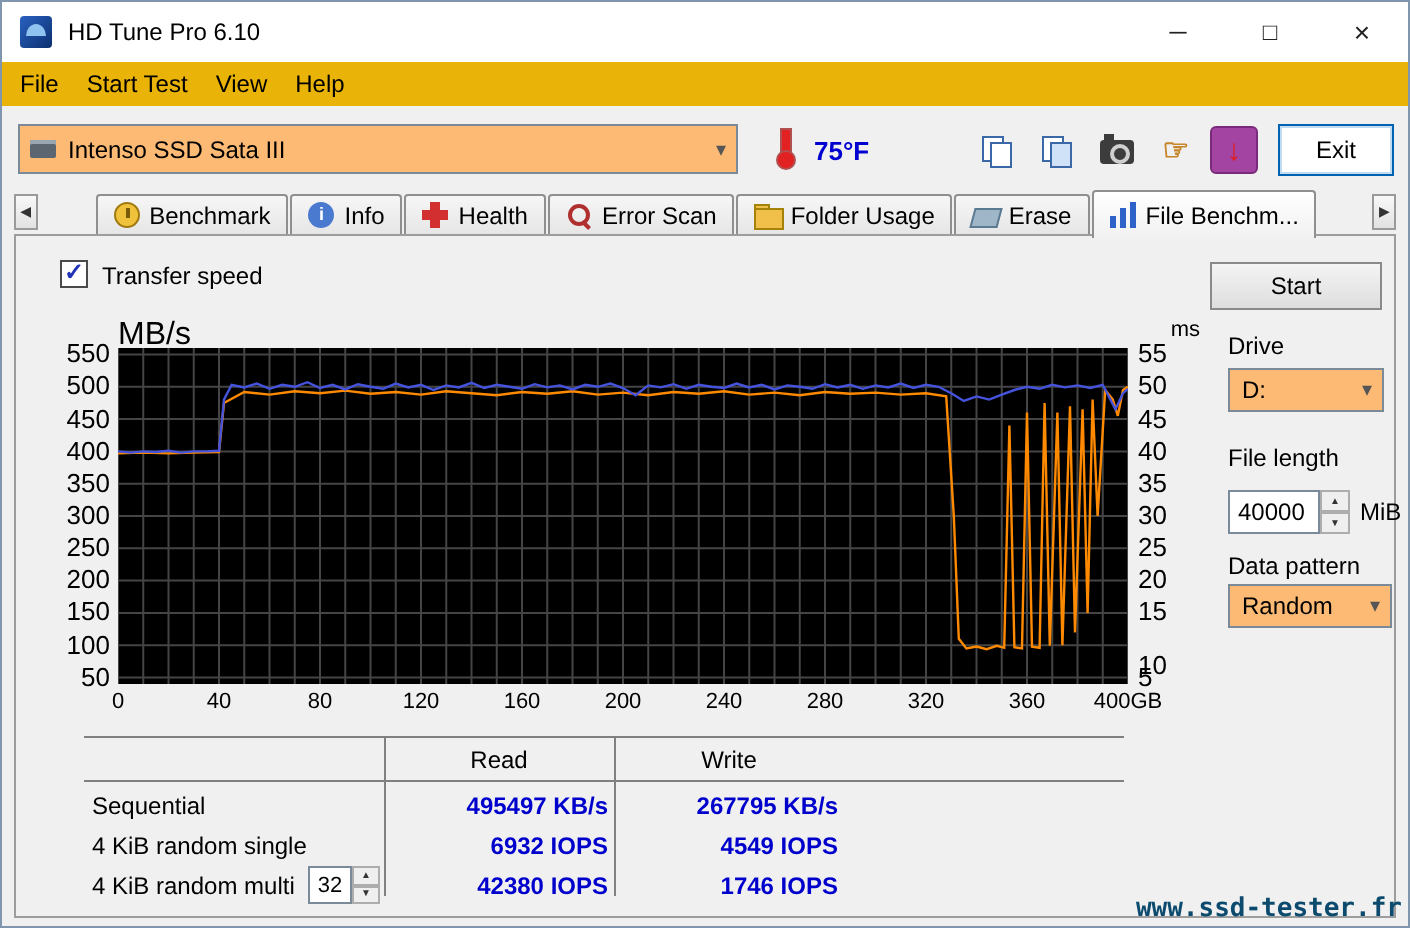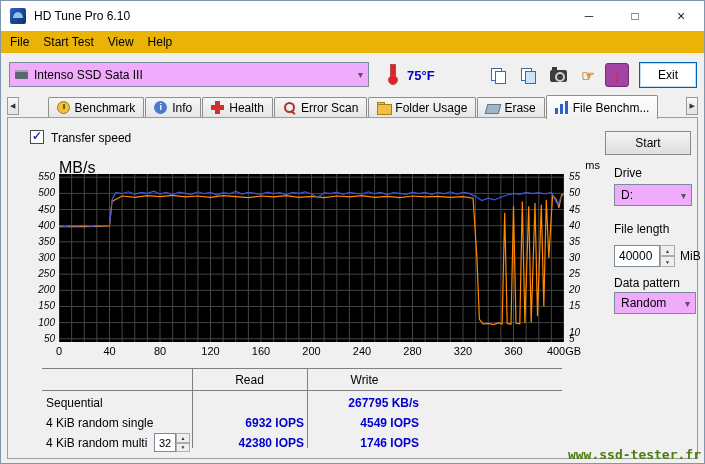--- a/index.html
+++ b/index.html
@@ -15,21 +15,21 @@
   .caption { position:absolute; right:0; top:0; height:30px; display:flex; }
   .cap-btn { width:46px; height:29px; display:flex; align-items:center; justify-content:center; font-size:12px; color:#222; cursor:default; }
   .cap-btn.close { font-size:14px; }
 
   
   .menubar { position:absolute; top:30px; left:0; right:0; height:22px; background:#eab308; display:flex; align-items:center; padding-left:2px; }
   .menu-item { padding:3px 7px; }
 
   
   .toolbar { position:absolute; top:52px; left:0; right:0; height:42px; background:#f0f0f0; }
-  .combo { background:#f0abfc; border:1px solid #7a8a99; display:flex; align-items:center; position:absolute; }
+  .combo { background:#fdba74; border:1px solid #7a8a99; display:flex; align-items:center; position:absolute; }
   .combo .caret { margin-left:auto; padding:0 5px; color:#555; font-size:10px; }
   .drive-combo { left:8px; top:9px; width:360px; height:25px; padding-left:5px; }
   .drive-ico { width:13px; height:9px; background:#5c6670; border-radius:1px; margin-right:6px; box-shadow:inset 0 2px 0 #9aa6b2; }
   .thermo { position:absolute; left:384px; top:11px; width:14px; height:21px; }
   .thermo::before { content:""; position:absolute; left:5px; top:0; width:4px; height:14px; background:#e22222; border:1px solid #b05050; }
   .thermo::after { content:""; position:absolute; left:3px; bottom:0; width:8px; height:8px; border-radius:50%; background:#e22222; border:1px solid #b05050; }
   .temp { position:absolute; left:406px; top:15px; color:#0000d0; font-weight:bold; font-size:13px; }
   .tool-btns { position:absolute; left:484px; top:9px; height:26px; display:flex; gap:4px; align-items:center; }
   .tbtn { width:26px; height:25px; display:flex; align-items:center; justify-content:center; background:transparent; border:0; cursor:default; }
   .icon-copy { position:relative; width:14px; height:15px; }
@@ -71,21 +71,21 @@
   .cbx-label { position:absolute; left:43px; top:13px; }
   .start-btn { position:absolute; right:6px; top:13px; width:86px; height:24px; background:linear-gradient(#f4f4f4,#dedede); border:1px solid #8a8a8a; font-family:inherit; font-size:12px; cursor:default; }
 
   
   .axis-unit-left { position:absolute; left:51px; top:41px; font-size:16px; }
   .axis-unit-right { position:absolute; left:556px; top:41px; width:36px; text-align:right; font-size:11px; }
   .plot { position:absolute; left:51px; top:56px; width:505px; height:168px; }
   .plot svg { width:100%; height:100%; display:block; }
   .yticks-left  { position:absolute; left:16px; top:56px; width:31px; height:168px; }
   .yticks-right { position:absolute; left:561px; top:56px; width:30px; height:168px; }
-  .ytick { position:absolute; right:0; font-size:10px; height:12px; line-height:12px;font-style:italic; }
+  .ytick { position:absolute; right:0; font-size:13px; height:12px; line-height:12px; }
   .ytick.r { right:auto; left:0; }
   .xticks { position:absolute; left:51px; top:227px; width:505px; height:13px; }
   .xtick { position:absolute; top:0; transform:translateX(-50%); font-size:11px; white-space:nowrap; }
 
   
   .ctl-label { position:absolute; left:606px; }
   .lbl-drive { top:48px; } .lbl-filelen { top:104px; } .lbl-pattern { top:158px; }
   .drive-sel { left:606px; top:66px; width:78px; height:22px; padding-left:6px; }
   .pattern-sel { left:606px; top:174px; width:82px; height:22px; padding-left:6px; }
   .filelen-row { position:absolute; left:606px; top:120px; height:36px; display:flex; align-items:center; }
@@ -103,21 +103,21 @@
   .res-head { position:absolute; top:255px; width:115px; text-align:center; }
   .head-read { left:184px; } .head-write { left:299px; }
   .res-label { position:absolute; left:38px; }
   .res-val { position:absolute; width:112px; text-align:right; color:#0000cc; font-weight:bold; }
   .val-read { left:184px; } .val-write { left:299px; }
   .row1 { top:278px; } .row2 { top:298px; } .row3 { top:318px; }
   .mini-spin { position:absolute; left:146px; top:315px; height:19px; display:flex; }
   .mini-spin-val { width:22px; background:#fff; border:1px solid #7a8a99; display:flex; align-items:center; justify-content:center; font-size:11px; }
   .mini-spin .spin { height:19px; width:14px; }
 
-  .watermark { position:absolute; right:3px; bottom:1px; font-family:"DejaVu Sans Mono",monospace; font-weight:bold; font-size:13px; color:#4d7c0f; z-index:6; }
+  .watermark { position:absolute; right:3px; bottom:1px; font-family:"DejaVu Sans Mono",monospace; font-weight:bold; font-size:13px; color:#0c4a6e; z-index:6; }
 </style>
 </head>
 <body>
 
 <div class="window">
 
   <div class="titlebar">
     <div class="app-icon"></div>
     <span class="title-text">HD Tune Pro 6.10</span>
     <div class="caption">
@@ -348,20 +348,21 @@
     </div>
 
     <div class="res-line line-top"></div>
     <div class="res-line line-mid"></div>
     <div class="res-line vline1"></div>
     <div class="res-line vline2"></div>
     <div class="res-head head-read">Read</div>
     <div class="res-head head-write">Write</div>
 
     <div class="res-label row1">Sequential</div>
+    <div class="res-val val-read row1">495497 KB/s</div>
     <div class="res-val val-write row1">267795 KB/s</div>
 
     <div class="res-label row2">4 KiB random single</div>
     <div class="res-val val-read row2">6932 IOPS</div>
     <div class="res-val val-write row2">4549 IOPS</div>
 
     <div class="res-label row3">4 KiB random multi</div>
     <div class="mini-spin">
       <div class="mini-spin-val">32</div>
       <div class="spin">

